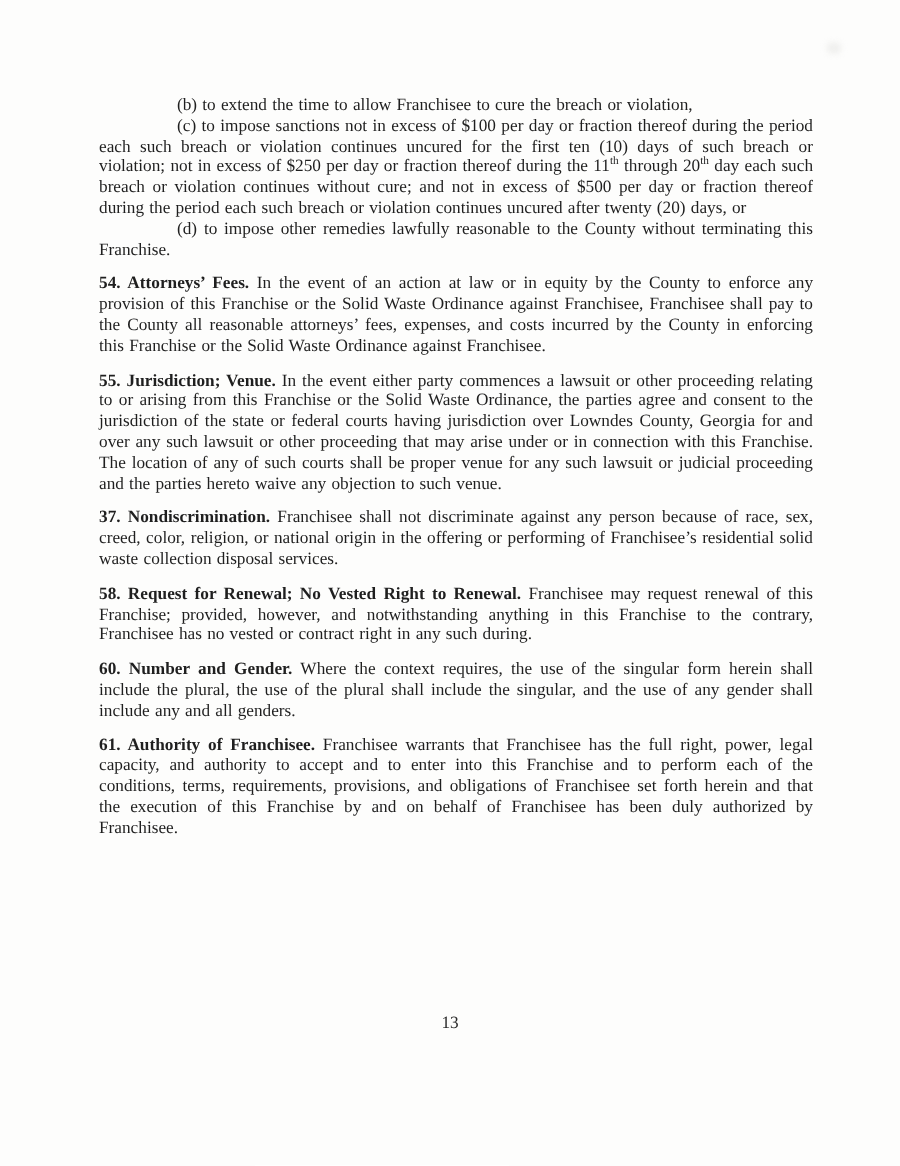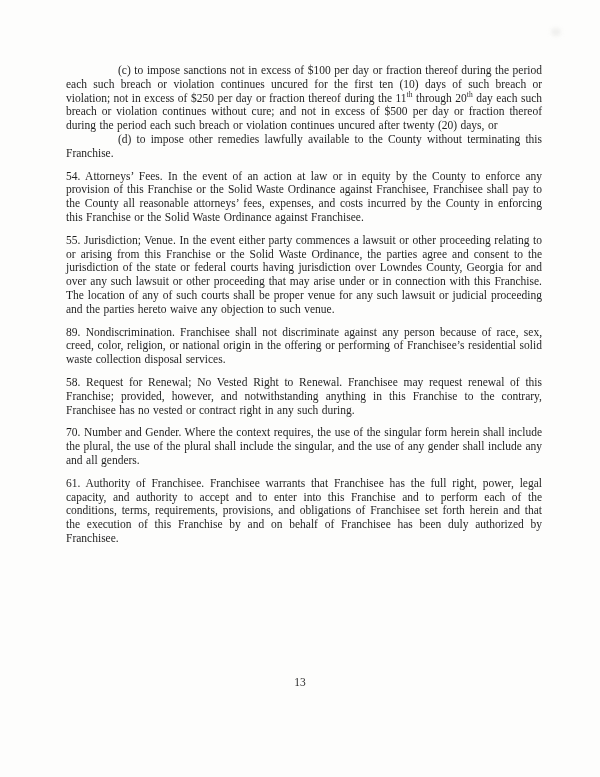--- a/index.html
+++ b/index.html
@@ -37,21 +37,21 @@
   p.clause.gap-after {
     margin-bottom: 9px;
   }
   p.section {
     margin: 0 0 9px 0;
   }
   p.section:last-of-type {
     margin-bottom: 0;
   }
   .sec-head {
-    font-weight: normal;
+    font-weight: bold;
   }
   sup {
     font-size: 7.5px;
     line-height: 0;
     vertical-align: super;
   }
   .page-number {
     position: absolute;
     top: 676px;
     left: 0;
@@ -74,35 +74,36 @@
   }
 </style>
 </head>
 <body>
 
 <div class="page">
   <div class="scan-smudge"></div>
 
   <div class="text-block">
 
+    <p class="clause">(b) to extend the time to allow Franchisee to cure the breach or violation,</p>
 
     <p class="clause"><span>(c) to impose sanctions not in excess of $100 per day or fraction thereof during the period each such breach or violation continues uncured for the first ten (10) days of such breach or violation; not in excess of $250 per day or fraction thereof during the 11</span><sup>th</sup><span> through 20</span><sup>th</sup><span> day each such breach or violation continues without cure; and not in excess of $500 per day or fraction thereof during the period each such breach or violation continues uncured after twenty (20) days, or</span></p>
 
-    <p class="clause gap-after">(d) to impose other remedies lawfully available to the County without terminating this Franchise.</p>
+    <p class="clause gap-after">(d) to impose other remedies lawfully reasonable to the County without terminating this Franchise.</p>
 
     <p class="section"><b class="sec-head">54. Attorneys’ Fees.</b><span> In the event of an action at law or in equity by the County to enforce any provision of this Franchise or the Solid Waste Ordinance against Franchisee, Franchisee shall pay to the County all reasonable attorneys’ fees, expenses, and costs incurred by the County in enforcing this Franchise or the Solid Waste Ordinance against Franchisee.</span></p>
 
     <p class="section"><b class="sec-head">55. Jurisdiction; Venue.</b><span> In the event either party commences a lawsuit or other proceeding relating to or arising from this Franchise or the Solid Waste Ordinance, the parties agree and consent to the jurisdiction of the state or federal courts having jurisdiction over Lowndes County, Georgia for and over any such lawsuit or other proceeding that may arise under or in connection with this Franchise. The location of any of such courts shall be proper venue for any such lawsuit or judicial proceeding and the parties hereto waive any objection to such venue.</span></p>
 
 
-    <p class="section"><b class="sec-head">89. Nondiscrimination.</b><span> Franchisee shall not discriminate against any person because of race, sex, creed, color, religion, or national origin in the offering or performing of Franchisee’s residential solid waste collection disposal services.</span></p>
+    <p class="section"><b class="sec-head">37. Nondiscrimination.</b><span> Franchisee shall not discriminate against any person because of race, sex, creed, color, religion, or national origin in the offering or performing of Franchisee’s residential solid waste collection disposal services.</span></p>
 
     <p class="section"><b class="sec-head">58. Request for Renewal; No Vested Right to Renewal.</b><span> Franchisee may request renewal of this Franchise; provided, however, and notwithstanding anything in this Franchise to the contrary, Franchisee has no vested or contract right in any such during.</span></p>
 
 
-    <p class="section"><b class="sec-head">70. Number and Gender.</b><span> Where the context requires, the use of the singular form herein shall include the plural, the use of the plural shall include the singular, and the use of any gender shall include any and all genders.</span></p>
+    <p class="section"><b class="sec-head">60. Number and Gender.</b><span> Where the context requires, the use of the singular form herein shall include the plural, the use of the plural shall include the singular, and the use of any gender shall include any and all genders.</span></p>
 
     <p class="section"><b class="sec-head">61. Authority of Franchisee.</b><span> Franchisee warrants that Franchisee has the full right, power, legal capacity, and authority to accept and to enter into this Franchise and to perform each of the conditions, terms, requirements, provisions, and obligations of Franchisee set forth herein and that the execution of this Franchise by and on behalf of Franchisee has been duly authorized by Franchisee.</span></p>
 
   </div>
 
   <div class="page-number">13</div>
 </div>
 
 </body></html>

